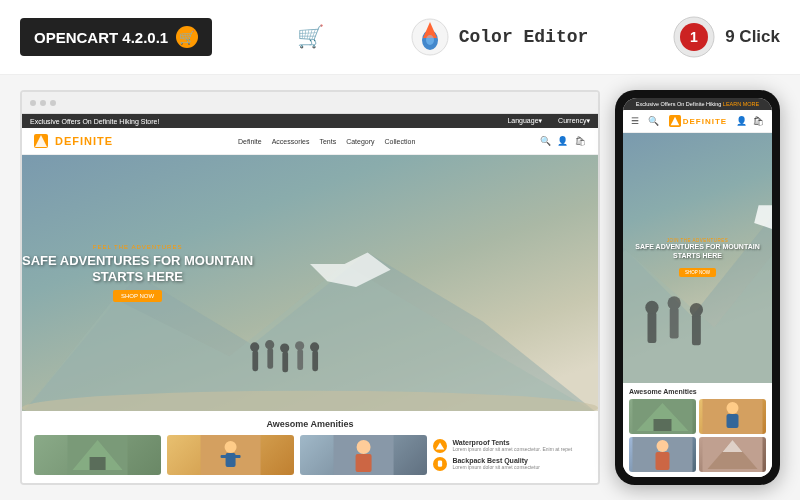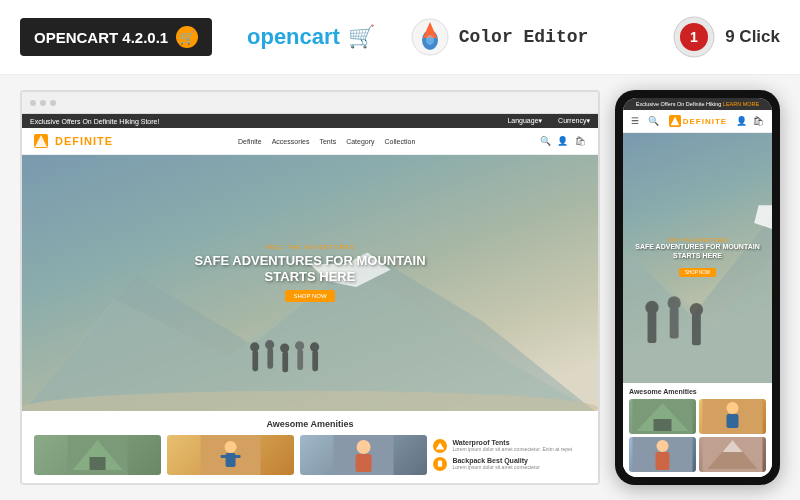--- a/index.html
+++ b/index.html
@@ -217,21 +217,20 @@
         #9aaba8 40%,
         #b0b5a8 60%,
         #c5c5b0 70%,
         #d5d0c0 80%,
         #e5e0d0 90%
       );
       position: relative;
       overflow: hidden;
       display: flex;
       align-items: center;
-      justify-content: center;
     }
 
     .hero-bg-overlay {
       position: absolute;
       top: 0; left: 0; right: 0; bottom: 0;
       background: linear-gradient(160deg, #7a9aae 0%, #8aacac 30%, #aab8a5 55%, #c8c8b0 75%, #ddd8c5 90%);
     }
 
     .hero-text-block {
       position: relative;
@@ -475,21 +474,20 @@
 <div class="top-bar">
 
   <div class="top-bar-section" style="flex:0 0 195px; justify-content:flex-start;">
     <div class="opencart-badge">
       <span>OPENCART 4.2.0.1</span>
       <span class="cart-icon-badge">🛒</span>
     </div>
   </div>
 
   <div class="opencart-logo-section">
-    <span class="opencart-logo-text">opencart</span>
     <span class="opencart-cart-icon">🛒</span>
   </div>
 
   <div class="color-editor-section">
 
     <svg class="color-editor-icon" viewBox="0 0 38 38">
       <circle cx="19" cy="19" r="18" fill="#f5f5f5" stroke="#ddd"></circle>
       <ellipse cx="19" cy="22" rx="8" ry="10" fill="#4488cc"></ellipse>
       <polygon points="19,4 12,20 26,20" fill="#ff6633"></polygon>
       <ellipse cx="19" cy="22" rx="4" ry="5" fill="#88ccff" opacity="0.5"></ellipse>

